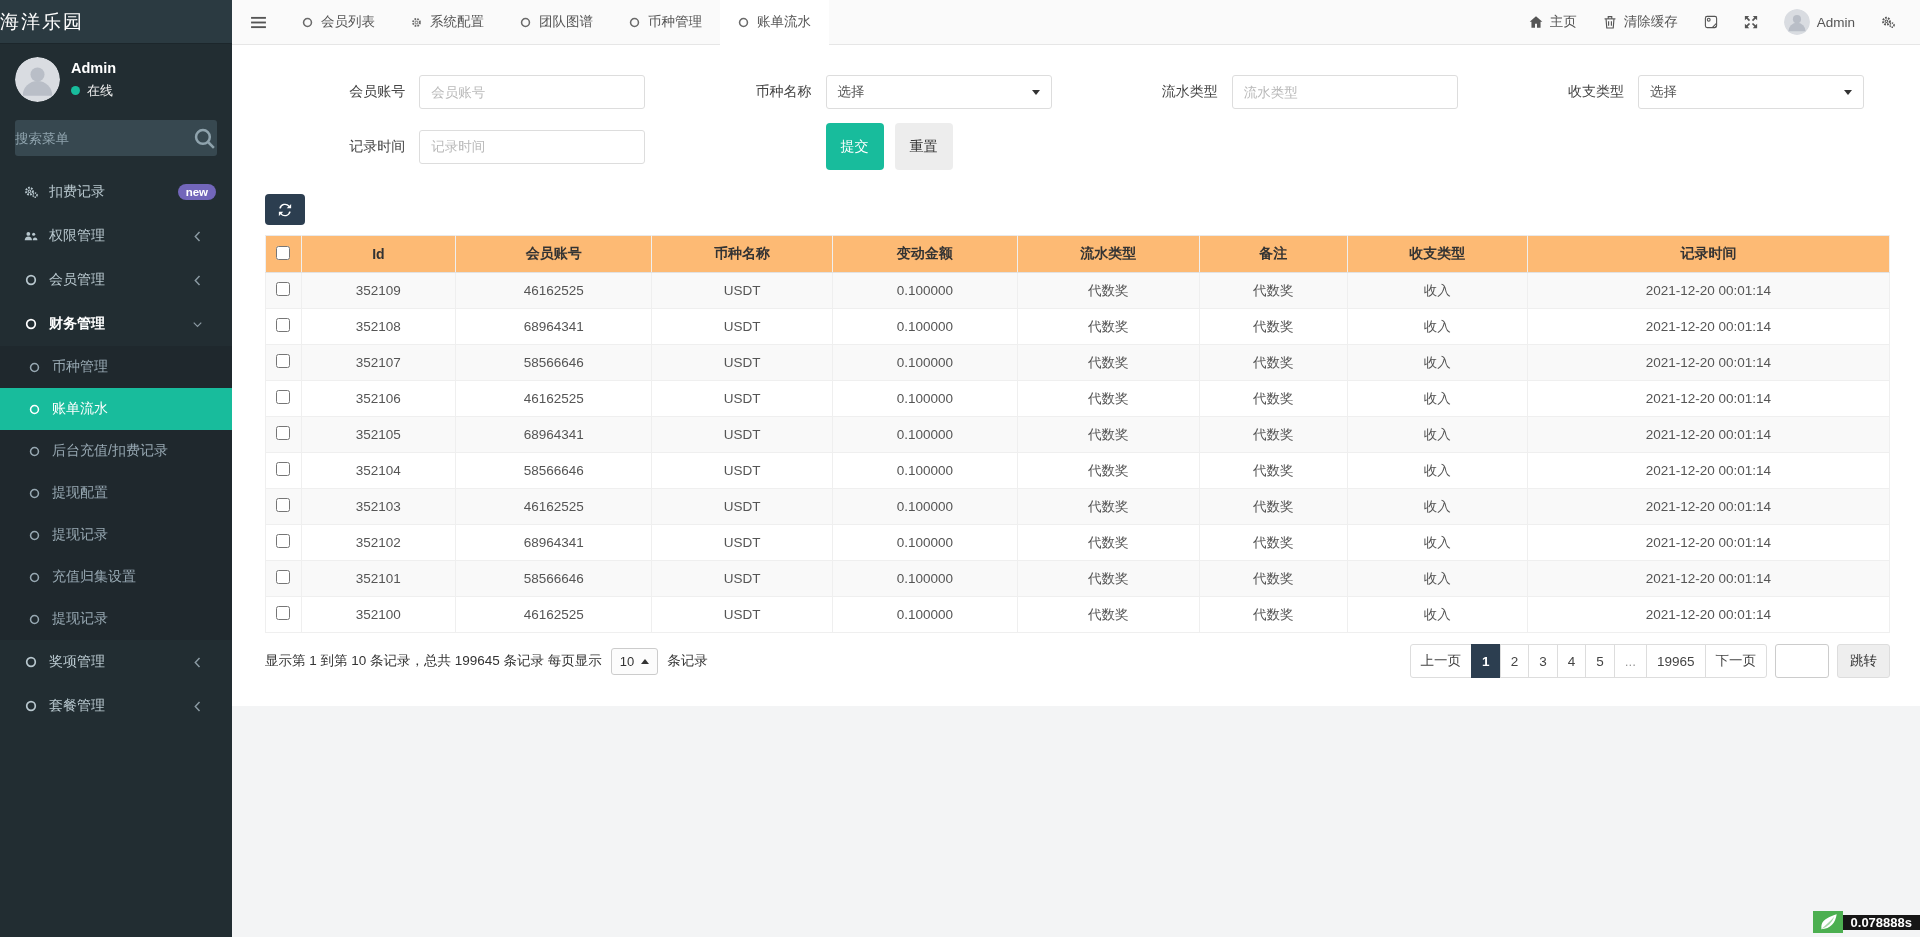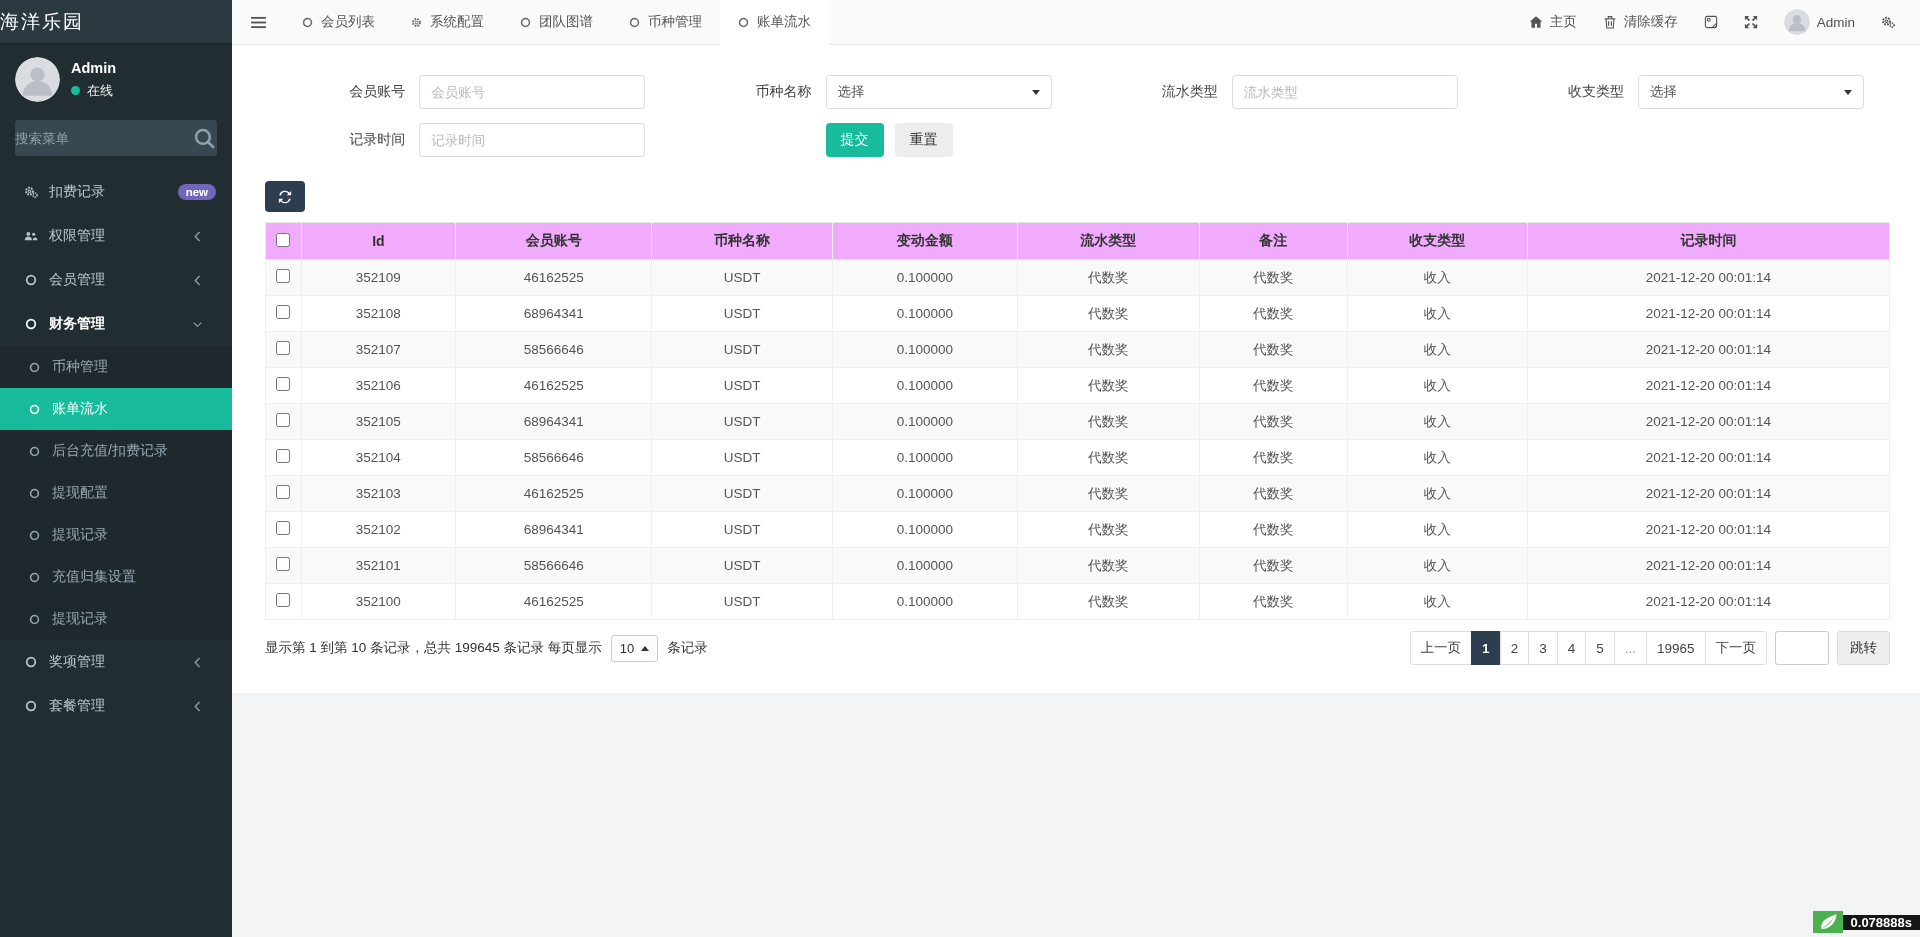--- a/index.html
+++ b/index.html
@@ -63,31 +63,31 @@
   .form-group{width:25%;display:flex;align-items:center;padding-right:26px;}
   .form-label{flex:1;text-align:right;padding-right:14px;font-size:14px;color:#444;white-space:nowrap;}
   .control{width:226px;flex-shrink:0;}
   .text-input{width:100%;height:34px;border:1px solid #ddd;border-radius:3px;padding:0 11px;font-size:13.5px;color:#555;outline:none;background:#fff;}
   .text-input::placeholder{color:#b9b9b9;}
   .select-box{width:100%;height:34px;border:1px solid #ddd;border-radius:3px;display:flex;align-items:center;padding:0 11px;font-size:13.5px;color:#555;background:#fff;cursor:pointer;}
   .caret-down{margin-left:auto;width:0;height:0;border-left:4px solid transparent;border-right:4px solid transparent;border-top:5px solid #333;}
   .caret-up{width:0;height:0;border-left:4px solid transparent;border-right:4px solid transparent;border-bottom:5px solid #333;}
   .btn-cell{width:25%;padding-right:26px;display:flex;justify-content:flex-end;}
   .btn-wrap{width:226px;display:flex;gap:11px;}
-  .btn{height:34px;padding:0 15px;border-radius:4px;font-size:14px;border:0;cursor:pointer;}
+  .btn{height:47px;padding:0 15px;border-radius:4px;font-size:14px;border:0;cursor:pointer;}
   .btn-submit{background:var(--accent);color:#fff;}
   .btn-reset{background:#ededed;color:#333;}
   .toolbar{margin-top:24px;}
   .btn-refresh{width:40px;height:31px;background:var(--navy);border:0;border-radius:4px;color:#fff;display:flex;align-items:center;justify-content:center;cursor:pointer;}
   .btn-refresh svg{width:14px;height:14px;}
 
   .table-wrap{margin-top:10px;}
   table{width:100%;border-collapse:collapse;table-layout:fixed;}
   th,td{border:1px solid #efefef;text-align:center;}
-  th{height:37px;font-size:14px;color:#333;background:#f0abfc;border-top-color:#e9e9e9;border-bottom-color:#e2e2e2;margin-left:20px;}
+  th{height:37px;font-size:14px;color:#333;background:#fdba74;border-top-color:#e9e9e9;border-bottom-color:#e2e2e2;margin-left:20px;}
   td{height:36px;font-size:13.5px;color:#555;}
   tbody tr:nth-child(odd){background:#f9f9f9;}
   input[type=checkbox]{width:14px;height:14px;cursor:pointer;}
 
   .pagination-bar{display:flex;align-items:center;margin-top:11px;}
   .page-info{font-size:13.5px;color:#333;display:flex;align-items:center;gap:9px;}
   .page-size-box{min-width:42px;height:27px;border:1px solid #ccc;border-radius:3px;background:#fcfcfc;display:flex;align-items:center;justify-content:center;gap:7px;padding:0 8px;font-size:13px;color:#333;cursor:pointer;}
   .page-controls{margin-left:auto;display:flex;align-items:center;gap:8px;}
   .pages{display:flex;list-style:none;}
   .page-btn{min-width:27px;height:34px;padding:0 10px;border:1px solid #ddd;margin-left:-1px;display:flex;align-items:center;justify-content:center;font-size:13.5px;color:#444;background:#fff;cursor:pointer;}

